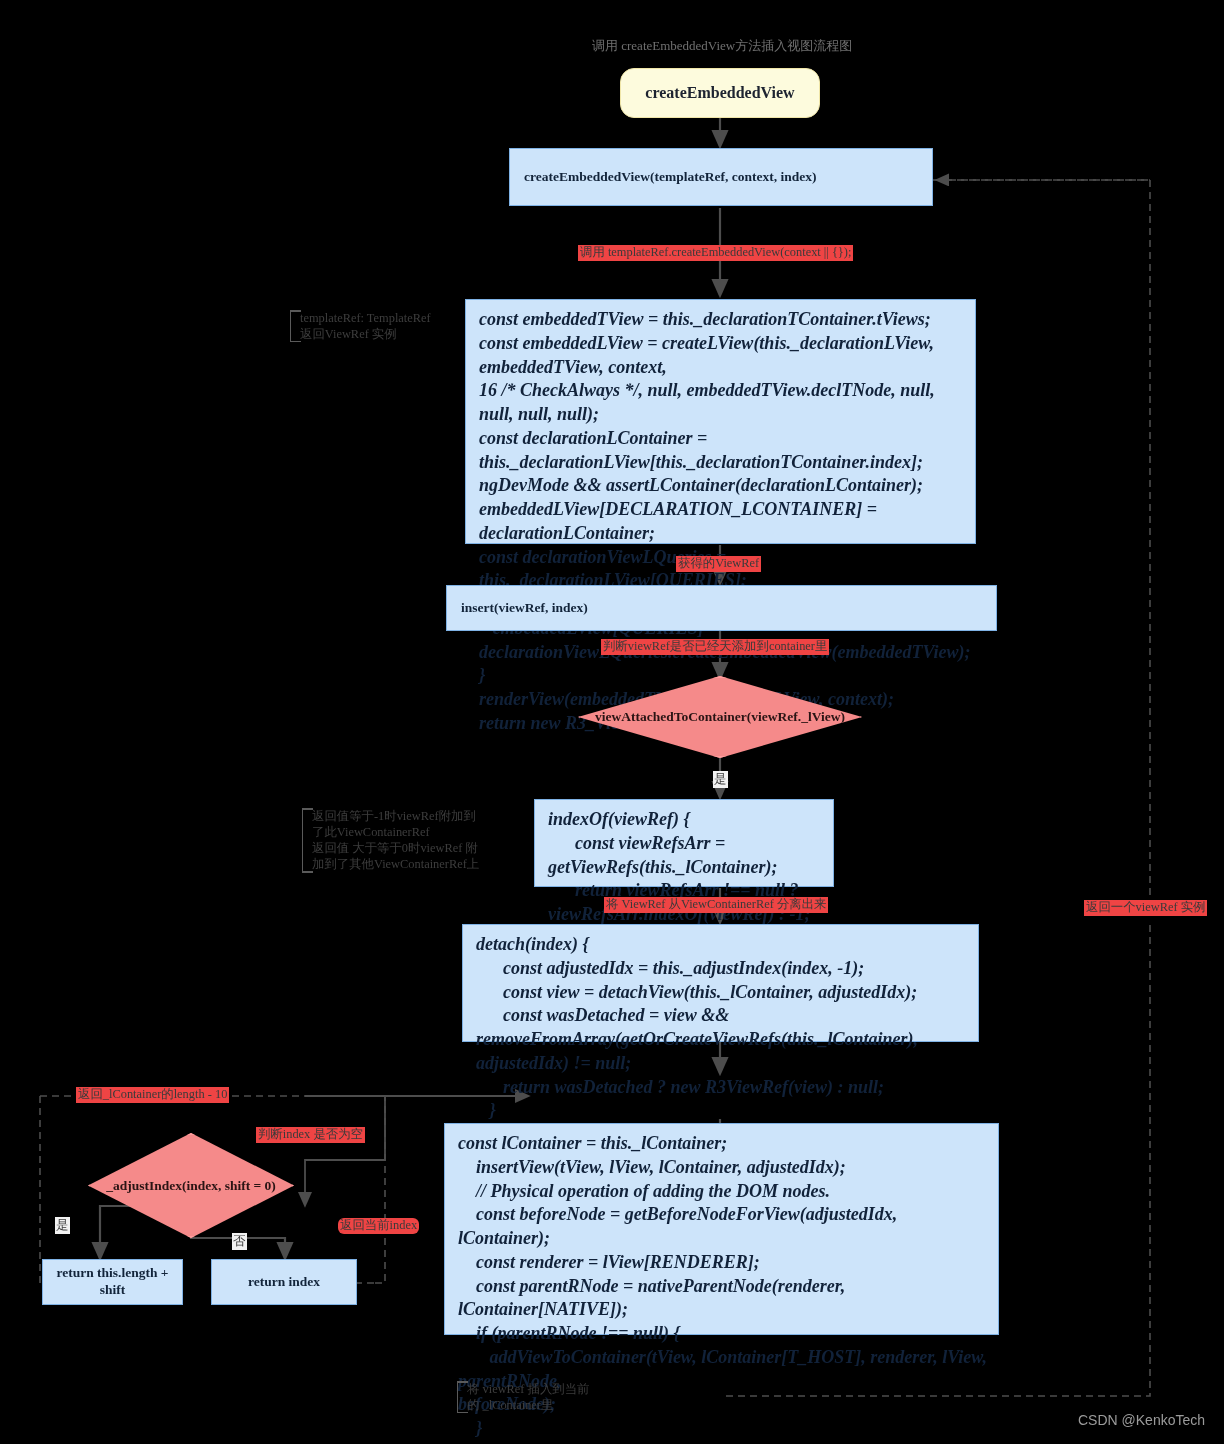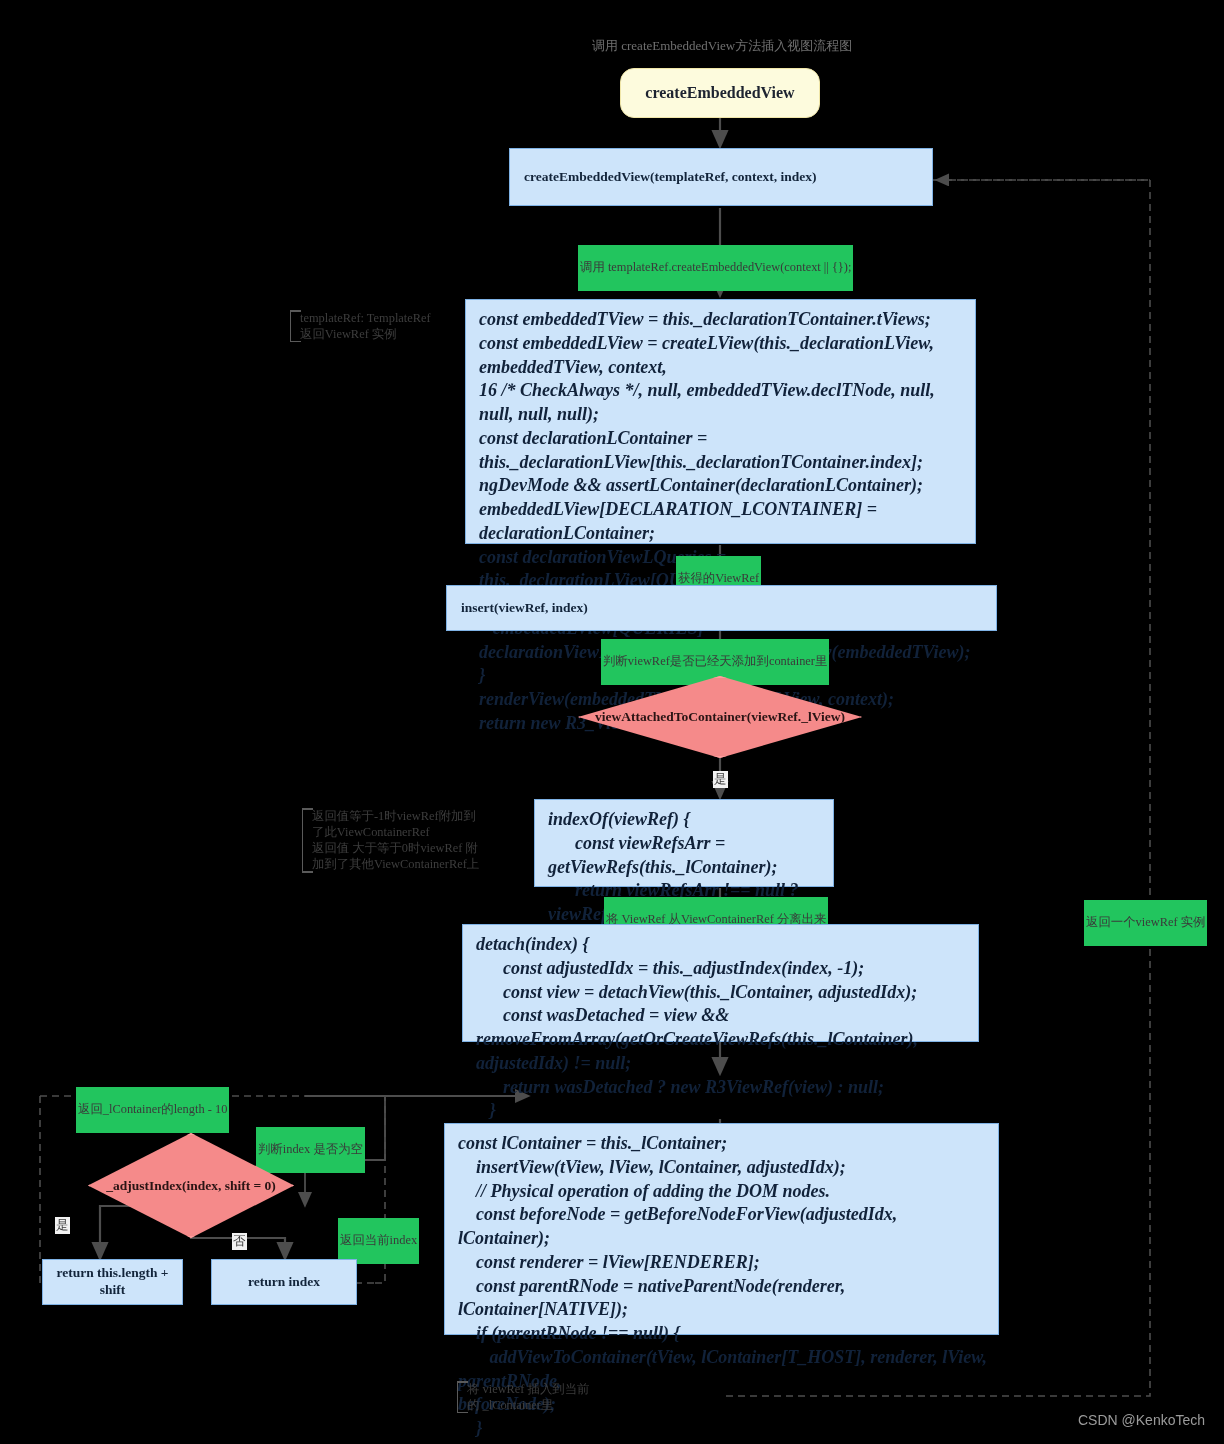--- a/index.html
+++ b/index.html
@@ -30,22 +30,22 @@
   .diamond{
     background:#f58a8a;border:2px solid #ff9e9e;
     display:flex;align-items:center;justify-content:center;
     font-weight:bold;font-size:13.5px;color:#2a1414;
     clip-path:polygon(50% 0,100% 50%,50% 100%,0 50%);
     text-align:center;
   }
   .diamond span{transform:translateY(0);}
 
   .edge-label{
-    position:absolute;background:#22c55e;color:#3a3a3a;
-    font-size:12.4px;padding:15px 2px;white-space:nowrap;line-height:1.25;
+    position:absolute;background:#ef4444;color:#3a3a3a;
+    font-size:12.4px;padding:0 2px;white-space:nowrap;line-height:1.25;
   }
   .yn{position:absolute;background:#f2f2f2;color:#3a3a3a;font-size:12.5px;padding:0 1px;}
 
   .note{
     position:absolute;color:#3d3d3d;font-size:12.4px;line-height:1.3;
     padding-left:9px;white-space:pre-line;
     border-left:1.5px solid #5a5a5a;
   }
   .note::before,.note::after{
     content:"";position:absolute;left:0;width:10px;height:1.5px;background:#5a5a5a;
@@ -166,21 +166,21 @@
   <div class="edge-label" style="left:256px;top:1127px;">判断index 是否为空</div>
 
   <div class="node diamond" style="left:88px;top:1133px;width:206px;height:105px;">
     <span>_adjustIndex(index, shift = 0)</span>
   </div>
 
   <div class="yn" style="left:55px;top:1217px;">是</div>
 
   <div class="yn" style="left:232px;top:1233px;">否</div>
 
-  <div class="edge-label" style="left:338px;top:1218px;">返回当前index</div>
+  <div class="edge-label" style="left:338px;top:1218px;border-radius:6px;">返回当前index</div>
 
   <div class="node proc center" style="left:22px;top:1259px;width:141px;height:46px;text-align:center;line-height:1.25;margin-left:20px;">
     <span style="white-space:pre-line;width:100%;">return this.length +
 shift</span>
   </div>
 
   <div class="node proc center" style="left:211px;top:1259px;width:146px;height:46px;">return index</div>
 
   <div class="node codebox" style="left:444px;top:1123px;width:555px;height:212px;">const lContainer = this._lContainer;
     insertView(tView, lView, lContainer, adjustedIdx);

